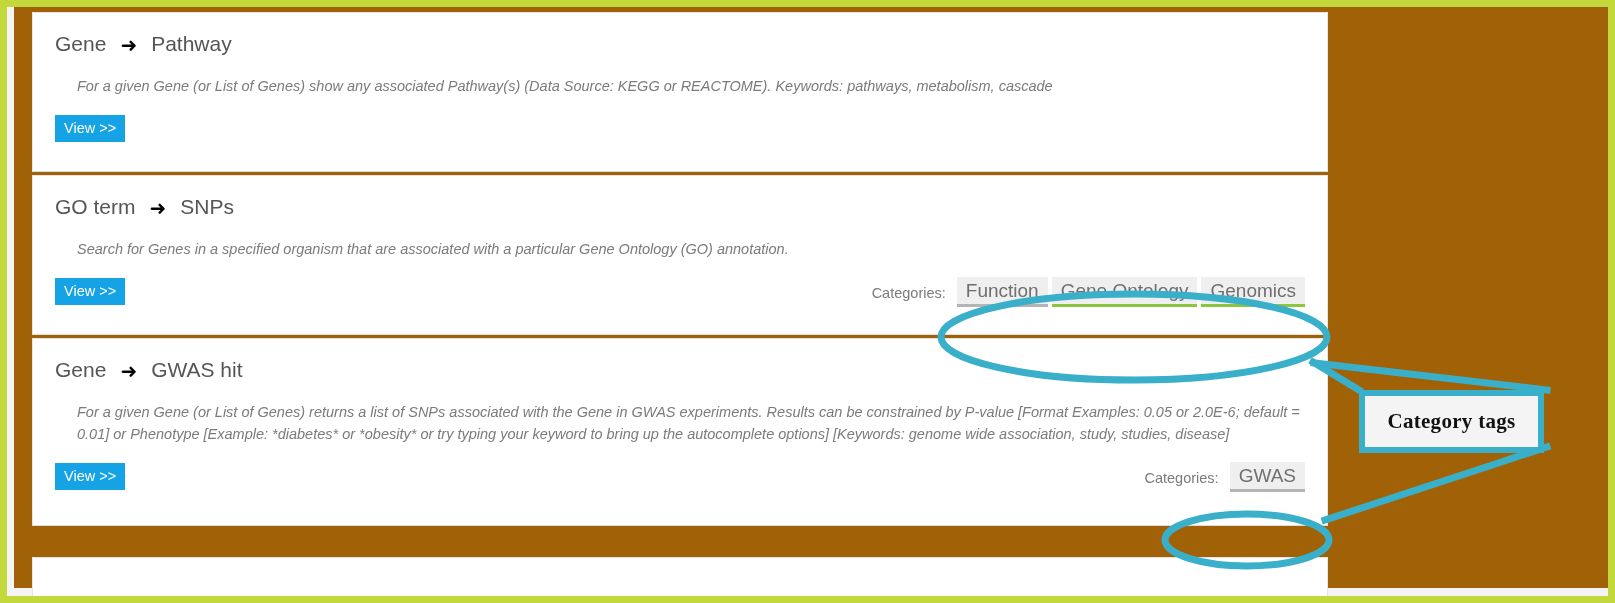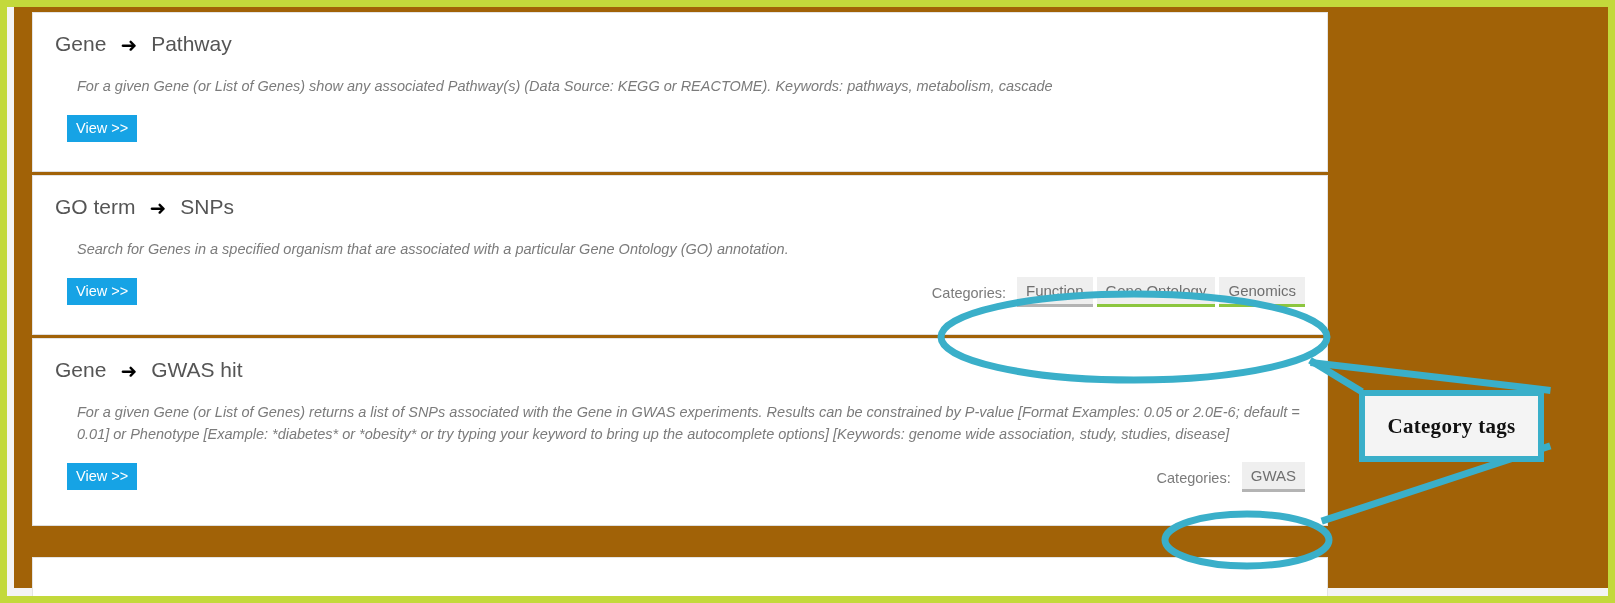--- a/index.html
+++ b/index.html
@@ -86,21 +86,21 @@
     font-size: 14.5px;
     color: #7b7b7b;
     line-height: 22px;
     margin: 18px 0 0 22px;
     max-width: 1225px;
     font-style: italic;
   }
 
   .view-btn {
     display: inline-block;
-    margin: 18px 0 0 12px;
+    margin: 18px 0 0 0;
     background: #16a3e5;
     color: #ffffff;
     font-size: 14.5px;
     line-height: 16px;
     padding: 5px 9px 6px 9px;
     border: 0;
     cursor: pointer;
     font-family: "Liberation Sans", sans-serif;
     white-space: nowrap;
   }
@@ -117,21 +117,21 @@
   .categories-label {
     font-size: 14.5px;
     color: #7b7b7b;
     padding-right: 7px;
     line-height: 27px;
   }
   .tag {
     display: inline-block;
     background: #efefef;
     color: #6f6f6f;
-    font-size: 15px;
+    font-size: 19px;
     line-height: 20px;
     padding: 4px 9px 3px 9px;
     margin-left: 4px;
     border-bottom: 3px solid #b4b4b4;
     cursor: pointer;
   }
   .tag.green {
     border-bottom-color: #8cc63f;
   }
 
@@ -141,21 +141,21 @@
     left: 0; top: 0;
     width: 1615px;
     height: 603px;
     pointer-events: none;
   }
   #annotations .box-label {
     position: absolute;
     left: 1352px;
     top: 383px;
     width: 185px;
-    height: 72px;
+    height: 63px;
     box-sizing: border-box;
     border: 6px solid #3aafc9;
     background: #f4f4f4;
     display: flex;
     align-items: center;
     justify-content: center;
     font-family: "Liberation Serif", serif;
     font-weight: bold;
     font-size: 21px;
     color: #111111;

